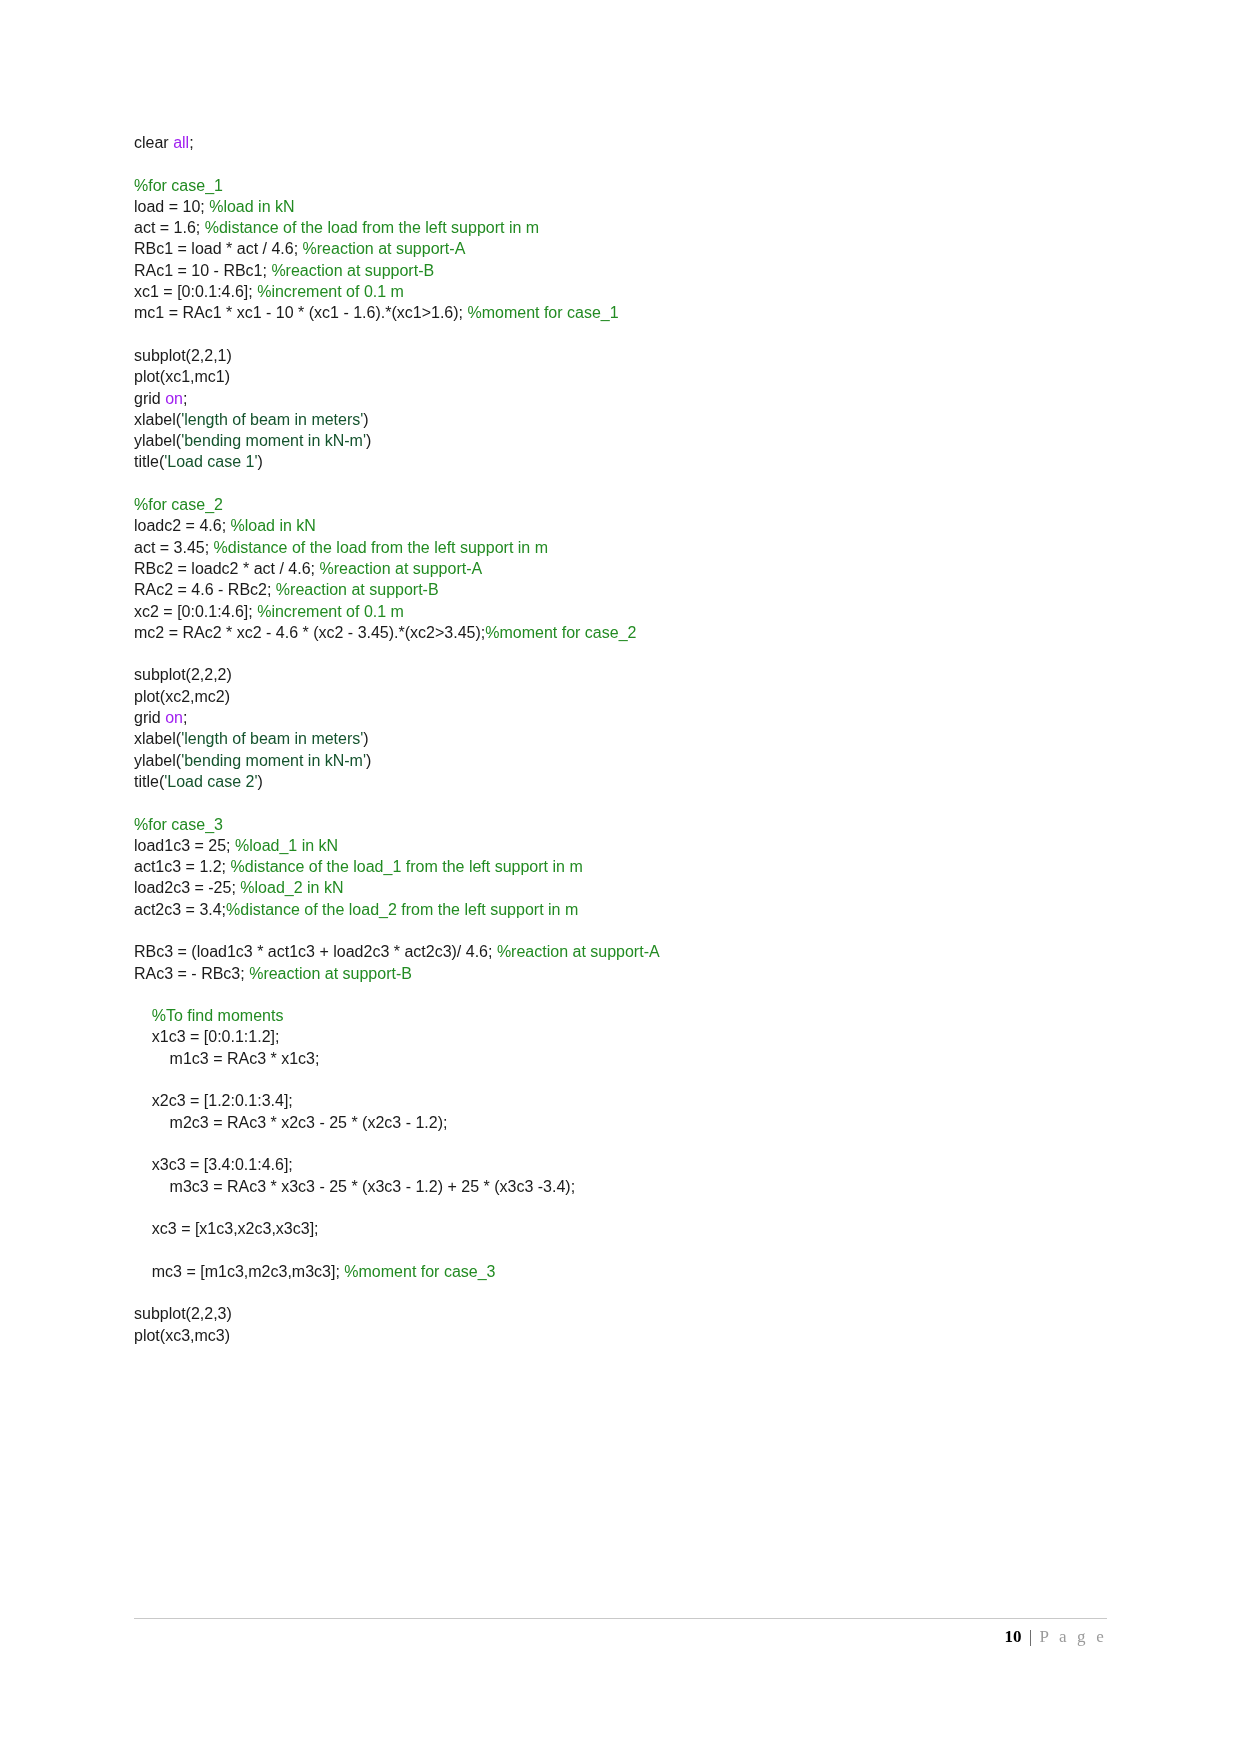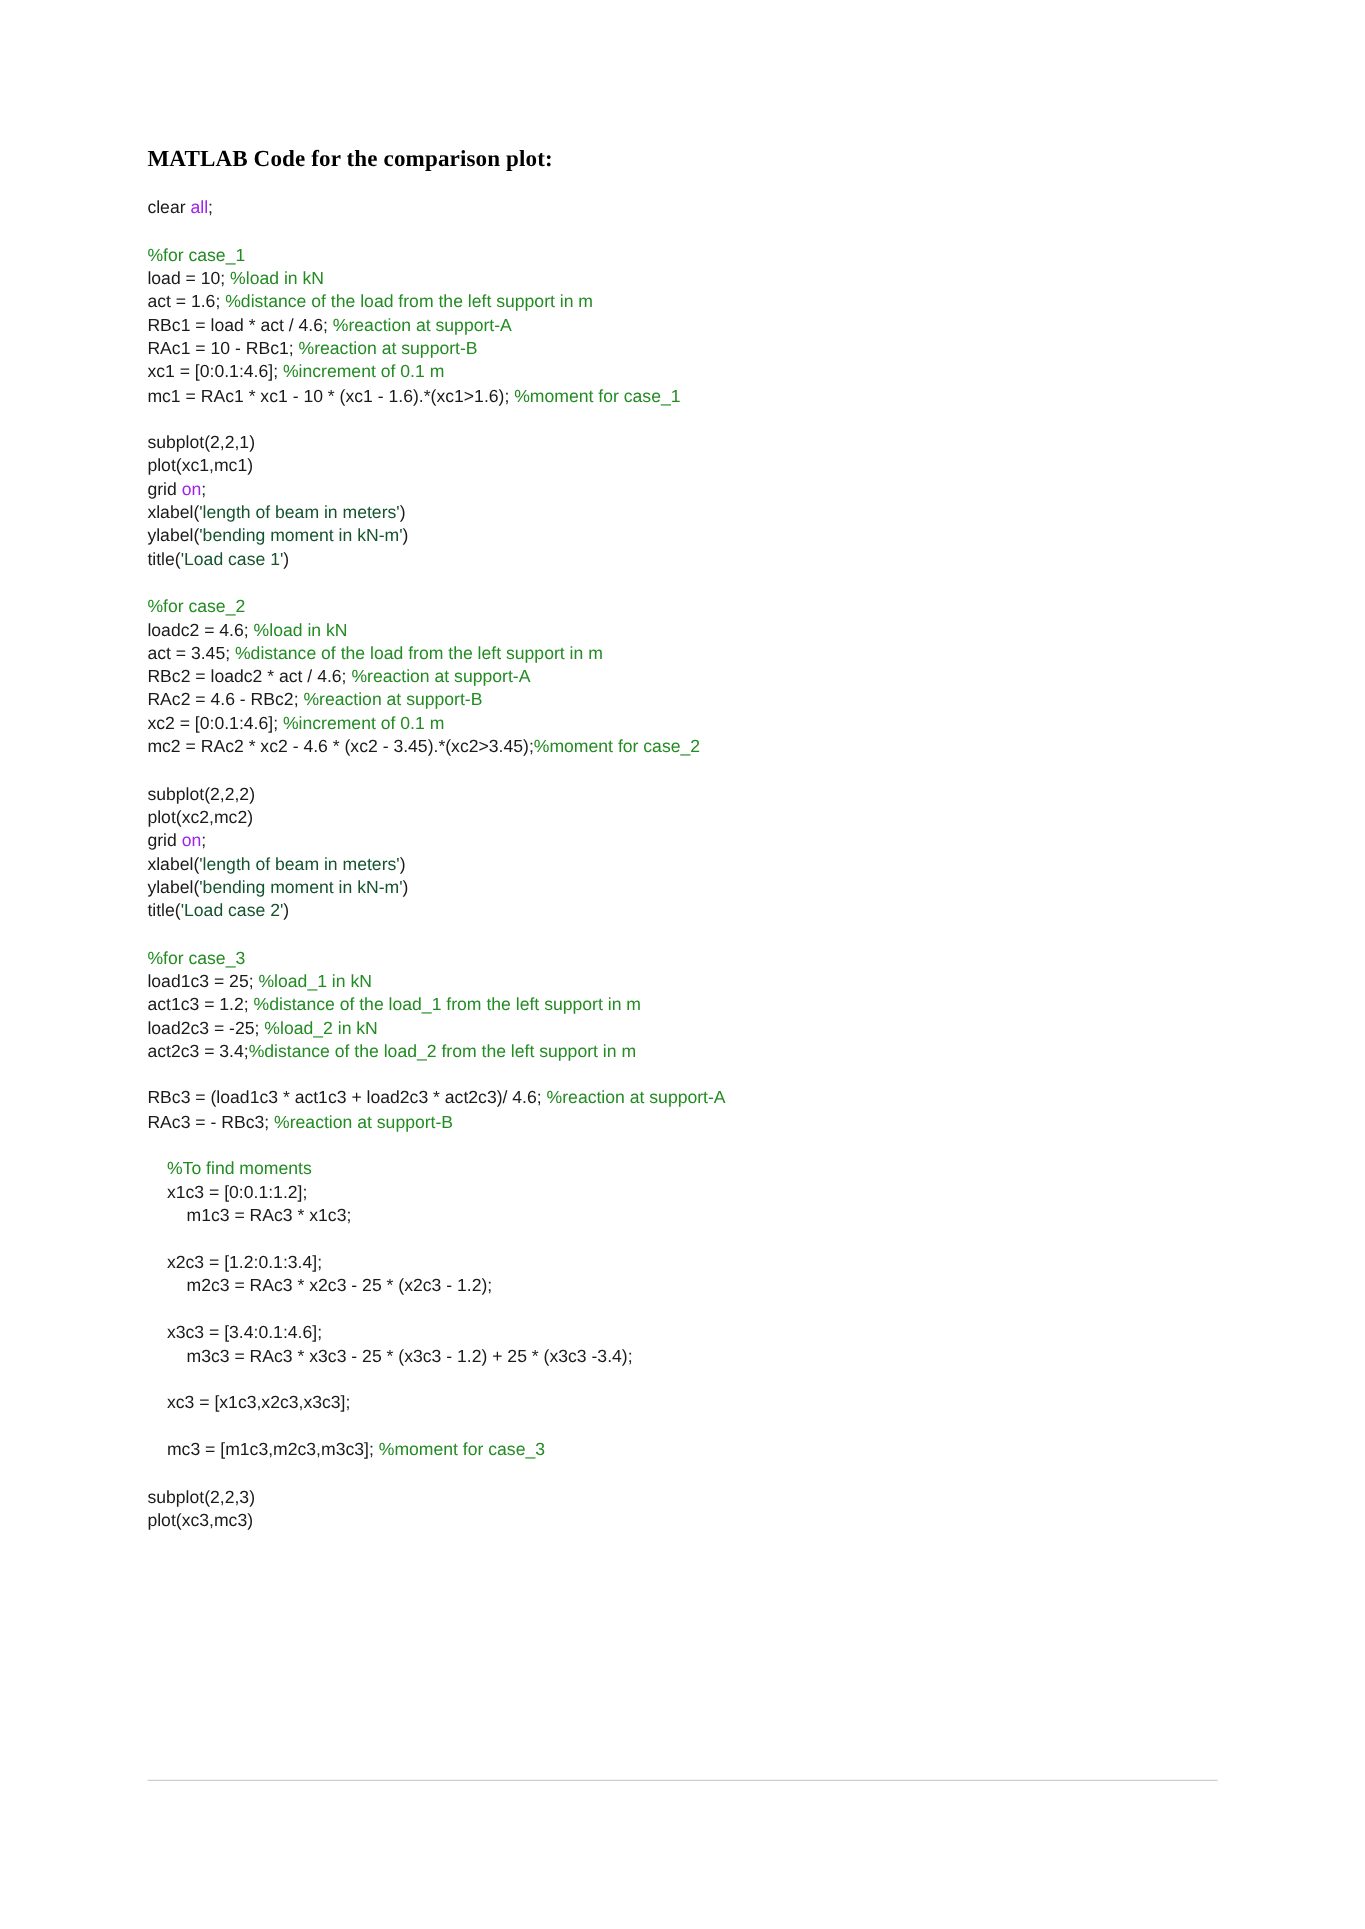--- a/index.html
+++ b/index.html
@@ -85,22 +85,26 @@
     letter-spacing: 3.2px;
   }
 </style>
 </head>
 <body>
 
 <div class="page">
 
   <div class="content">
 
-    <h1 class="doc-title">MATLAB Code for the comparison plot:</h1>
 
     <div class="code-block" id="code-block"><div class="code-line"><span class="tok-plain">clear </span><span class="tok-keyword">all</span><span class="tok-plain">;</span></div><div class="code-line blank">&nbsp;</div><div class="code-line"><span class="tok-comment">%for case_1</span></div><div class="code-line"><span class="tok-plain">load = 10; </span><span class="tok-comment">%load in kN</span></div><div class="code-line"><span class="tok-plain">act = 1.6; </span><span class="tok-comment">%distance of the load from the left support in m</span></div><div class="code-line"><span class="tok-plain">RBc1 = load * act / 4.6; </span><span class="tok-comment">%reaction at support-A</span></div><div class="code-line"><span class="tok-plain">RAc1 = 10 - RBc1; </span><span class="tok-comment">%reaction at support-B</span></div><div class="code-line"><span class="tok-plain">xc1 = [0:0.1:4.6]; </span><span class="tok-comment">%increment of 0.1 m</span></div><div class="code-line"><span class="tok-plain">mc1 = RAc1 * xc1 - 10 * (xc1 - 1.6).*(xc1&gt;1.6); </span><span class="tok-comment">%moment for case_1</span></div><div class="code-line blank">&nbsp;</div><div class="code-line"><span class="tok-plain">subplot(2,2,1)</span></div><div class="code-line"><span class="tok-plain">plot(xc1,mc1)</span></div><div class="code-line"><span class="tok-plain">grid </span><span class="tok-keyword">on</span><span class="tok-plain">;</span></div><div class="code-line"><span class="tok-plain">xlabel(</span><span class="tok-string">'length of beam in meters'</span><span class="tok-plain">)</span></div><div class="code-line"><span class="tok-plain">ylabel(</span><span class="tok-string">'bending moment in kN-m'</span><span class="tok-plain">)</span></div><div class="code-line"><span class="tok-plain">title(</span><span class="tok-string">'Load case 1'</span><span class="tok-plain">)</span></div><div class="code-line blank">&nbsp;</div><div class="code-line"><span class="tok-comment">%for case_2</span></div><div class="code-line"><span class="tok-plain">loadc2 = 4.6; </span><span class="tok-comment">%load in kN</span></div><div class="code-line"><span class="tok-plain">act = 3.45; </span><span class="tok-comment">%distance of the load from the left support in m</span></div><div class="code-line"><span class="tok-plain">RBc2 = loadc2 * act / 4.6; </span><span class="tok-comment">%reaction at support-A</span></div><div class="code-line"><span class="tok-plain">RAc2 = 4.6 - RBc2; </span><span class="tok-comment">%reaction at support-B</span></div><div class="code-line"><span class="tok-plain">xc2 = [0:0.1:4.6]; </span><span class="tok-comment">%increment of 0.1 m</span></div><div class="code-line"><span class="tok-plain">mc2 = RAc2 * xc2 - 4.6 * (xc2 - 3.45).*(xc2&gt;3.45);</span><span class="tok-comment">%moment for case_2</span></div><div class="code-line blank">&nbsp;</div><div class="code-line"><span class="tok-plain">subplot(2,2,2)</span></div><div class="code-line"><span class="tok-plain">plot(xc2,mc2)</span></div><div class="code-line"><span class="tok-plain">grid </span><span class="tok-keyword">on</span><span class="tok-plain">;</span></div><div class="code-line"><span class="tok-plain">xlabel(</span><span class="tok-string">'length of beam in meters'</span><span class="tok-plain">)</span></div><div class="code-line"><span class="tok-plain">ylabel(</span><span class="tok-string">'bending moment in kN-m'</span><span class="tok-plain">)</span></div><div class="code-line"><span class="tok-plain">title(</span><span class="tok-string">'Load case 2'</span><span class="tok-plain">)</span></div><div class="code-line blank">&nbsp;</div><div class="code-line"><span class="tok-comment">%for case_3</span></div><div class="code-line"><span class="tok-plain">load1c3 = 25; </span><span class="tok-comment">%load_1 in kN</span></div><div class="code-line"><span class="tok-plain">act1c3 = 1.2; </span><span class="tok-comment">%distance of the load_1 from the left support in m</span></div><div class="code-line"><span class="tok-plain">load2c3 = -25; </span><span class="tok-comment">%load_2 in kN</span></div><div class="code-line"><span class="tok-plain">act2c3 = 3.4;</span><span class="tok-comment">%distance of the load_2 from the left support in m</span></div><div class="code-line blank">&nbsp;</div><div class="code-line"><span class="tok-plain">RBc3 = (load1c3 * act1c3 + load2c3 * act2c3)/ 4.6; </span><span class="tok-comment">%reaction at support-A</span></div><div class="code-line"><span class="tok-plain">RAc3 = - RBc3; </span><span class="tok-comment">%reaction at support-B</span></div><div class="code-line blank">&nbsp;</div><div class="code-line"><span class="tok-comment">    %To find moments</span></div><div class="code-line"><span class="tok-plain">    x1c3 = [0:0.1:1.2];</span></div><div class="code-line"><span class="tok-plain">        m1c3 = RAc3 * x1c3;</span></div><div class="code-line blank">&nbsp;</div><div class="code-line"><span class="tok-plain">    x2c3 = [1.2:0.1:3.4];</span></div><div class="code-line"><span class="tok-plain">        m2c3 = RAc3 * x2c3 - 25 * (x2c3 - 1.2);</span></div><div class="code-line blank">&nbsp;</div><div class="code-line"><span class="tok-plain">    x3c3 = [3.4:0.1:4.6];</span></div><div class="code-line"><span class="tok-plain">        m3c3 = RAc3 * x3c3 - 25 * (x3c3 - 1.2) + 25 * (x3c3 -3.4);</span></div><div class="code-line blank">&nbsp;</div><div class="code-line"><span class="tok-plain">    xc3 = [x1c3,x2c3,x3c3];</span></div><div class="code-line blank">&nbsp;</div><div class="code-line"><span class="tok-plain">    mc3 = [m1c3,m2c3,m3c3]; </span><span class="tok-comment">%moment for case_3</span></div><div class="code-line blank">&nbsp;</div><div class="code-line"><span class="tok-plain">subplot(2,2,3)</span></div><div class="code-line"><span class="tok-plain">plot(xc3,mc3)</span></div></div>
 
   </div>
 
   <div class="footer-rule"></div>
 
+  <div class="footer">
+    <span class="pg-num">10</span>
+    <span class="pg-sep">|</span>
+    <span class="pg-word">P a g e</span>
+  </div>
 
 </div>
 
 </body></html>

